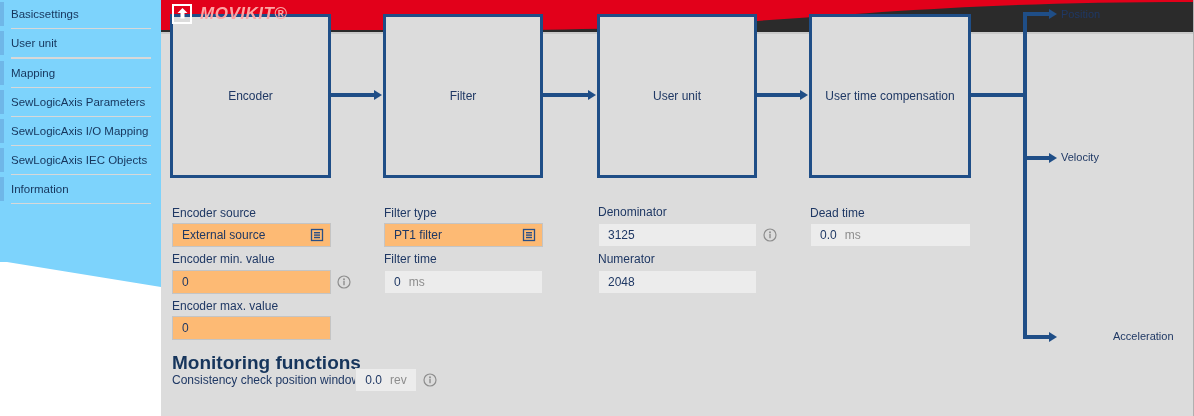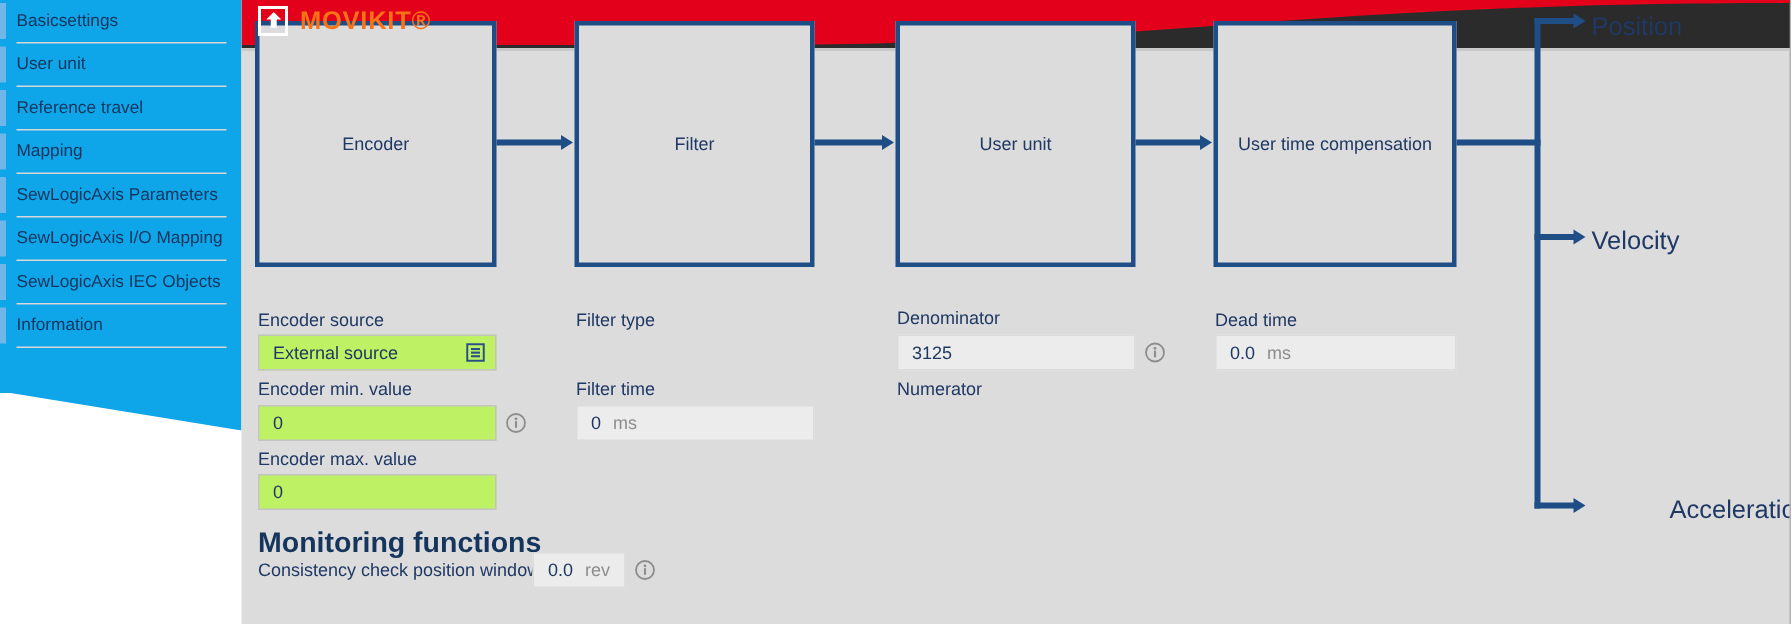--- a/index.html
+++ b/index.html
@@ -16,21 +16,21 @@
 
   
   #sidebar {
     position: absolute; left: 0; top: 0;
     width: 161px; height: 416px;
     background: #ffffff;
   }
   .side-panel {
     position: absolute; left: 0; top: 0;
     width: 161px; height: 290px;
-    background: #0ea5e9;
+    background: #7dd3fc;
     border-right: 1px solid #be185d;
     -webkit-clip-path: polygon(0 0, 161px 0, 161px 287px, 7px 262px, 0 262px);
     clip-path: polygon(0 0, 161px 0, 161px 287px, 7px 262px, 0 262px);
   }
   .side-list { position: absolute; left: 0; top: 0; width: 161px; }
   .side-item {
     position: relative;
     height: 28px;
     display: flex; align-items: center;
     padding-left: 11px;
@@ -80,24 +80,25 @@
     display: flex; align-items: center; gap: 8px;
     z-index: 2;
   }
   .logo-mark {
     width: 20px; height: 20px;
     border: 2px solid #ffffff;
     display: flex; align-items: center; justify-content: center;
     box-sizing: border-box;
   }
   .logo-text {
-    color: #f97316;
+    color: #fca5a5;
     font-size: 17px; font-weight: bold;
     letter-spacing: 0.5px;
     line-height: 20px;
+    font-style: italic;
   }
   #banner-underline {
     position: absolute; left: 0; top: 32px; width: 1033px; height: 2px;
     background: #c9c9c9;
   }
 
   
   .blk {
     position: absolute;
     border: 3px solid #1f4e87;
@@ -111,39 +112,39 @@
   .ln { position: absolute; background: #1f4e87; }
   .arrow-head {
     position: absolute;
     width: 0; height: 0;
     border-top: 5px solid transparent;
     border-bottom: 5px solid transparent;
     border-left: 8px solid #1f4e87;
   }
   .out-label {
     position: absolute;
-    font-size: 17px; color: #1f3864;
+    font-size: 11px; color: #1f3864;
     white-space: nowrap;
   }
 
   
   .fld-label {
     position: absolute;
     font-size: 12px; color: #1f3864;
     white-space: nowrap;
     text-align: right;
   }
   .fld {
     position: absolute;
     height: 24px;
     box-sizing: border-box;
     display: flex; align-items: center;
     padding-left: 9px;
     font-size: 12px;
-    background: #bef264;
+    background: #fdba74;
     border: 1px solid #c4c4c4;
     color: #1f3864;
   }
   .fld.disabled { background: #ececec; border-color: #dcdcdc; }
   .fld .unit { color: #8d8d8d; margin-left: 8px; }
   .fld .listicon {
     position: absolute; right: 6px; top: 50%;
     transform: translateY(-50%);
     width: 14px; height: 14px;
   }
@@ -177,24 +178,20 @@
       </div>
       <div class="side-sep"></div>
 
       <div class="side-item">
         <span class="bar"></span>
         <span>User unit</span>
       </div>
       <div class="side-sep"></div>
 
 
-      <div class="side-item">
-        <span class="bar"></span>
-        <span>Reference travel</span>
-      </div>
       <div class="side-sep"></div>
 
       <div class="side-item">
         <span class="bar"></span>
         <span>Mapping</span>
       </div>
       <div class="side-sep"></div>
 
       <div class="side-item">
         <span class="bar"></span>
@@ -306,40 +303,54 @@
       <rect x="6.3" y="5.8" width="1.4" height="4.4" fill="#8d8d8d"></rect>
     </svg>
   </span>
 
   <div class="fld-label" style="left:11px; top:299px;">Encoder max. value</div>
   <div class="fld" style="left:11px; top:316px; width:159px;">
     <span>0</span>
   </div>
 
   <div class="fld-label" style="left:223px; top:206px;">Filter type</div>
+  <div class="fld" style="left:223px; top:223px; width:159px;">
+    <span>PT1 filter</span>
+    <span class="listicon">
+      <svg width="14" height="14" viewBox="0 0 14 14">
+        <rect x="1.5" y="1.5" width="11" height="11" fill="none" stroke="#2a4f86" stroke-width="1.3"></rect>
+        <rect x="4" y="4" width="6" height="1.4" fill="#2a4f86"></rect>
+        <rect x="4" y="6.4" width="6" height="1.4" fill="#2a4f86"></rect>
+        <rect x="4" y="8.8" width="6" height="1.4" fill="#2a4f86"></rect>
+      </svg>
+    </span>
+  </div>
 
   <div class="fld-label" style="left:223px; top:252px;">Filter time</div>
   <div class="fld disabled" style="left:223px; top:270px; width:159px;">
     <span>0</span>
     <span class="unit">ms</span>
   </div>
 
   <div class="fld-label" style="left:437px; top:205px;">Denominator</div>
   <div class="fld disabled" style="left:437px; top:223px; width:159px;">
     <span>3125</span>
   </div>
   <span class="info-icon" style="left:602px; top:228px;">
     <svg width="14" height="14" viewBox="0 0 14 14">
       <circle cx="7" cy="7" r="6" fill="none" stroke="#8d8d8d" stroke-width="1.2"></circle>
       <circle cx="7" cy="4.2" r="0.95" fill="#8d8d8d"></circle>
       <rect x="6.3" y="5.8" width="1.4" height="4.4" fill="#8d8d8d"></rect>
     </svg>
   </span>
 
   <div class="fld-label" style="left:437px; top:252px;">Numerator</div>
+  <div class="fld disabled" style="left:437px; top:270px; width:159px;">
+    <span>2048</span>
+  </div>
 
   <div class="fld-label" style="left:649px; top:206px;">Dead time</div>
   <div class="fld disabled" style="left:649px; top:223px; width:161px;">
     <span>0.0</span>
     <span class="unit">ms</span>
   </div>
 
   <div class="section-title" style="left:11px; top:352px;">Monitoring functions</div>
 
   <div class="inline-label" style="left:11px; top:373px;">Consistency check position window</div>

